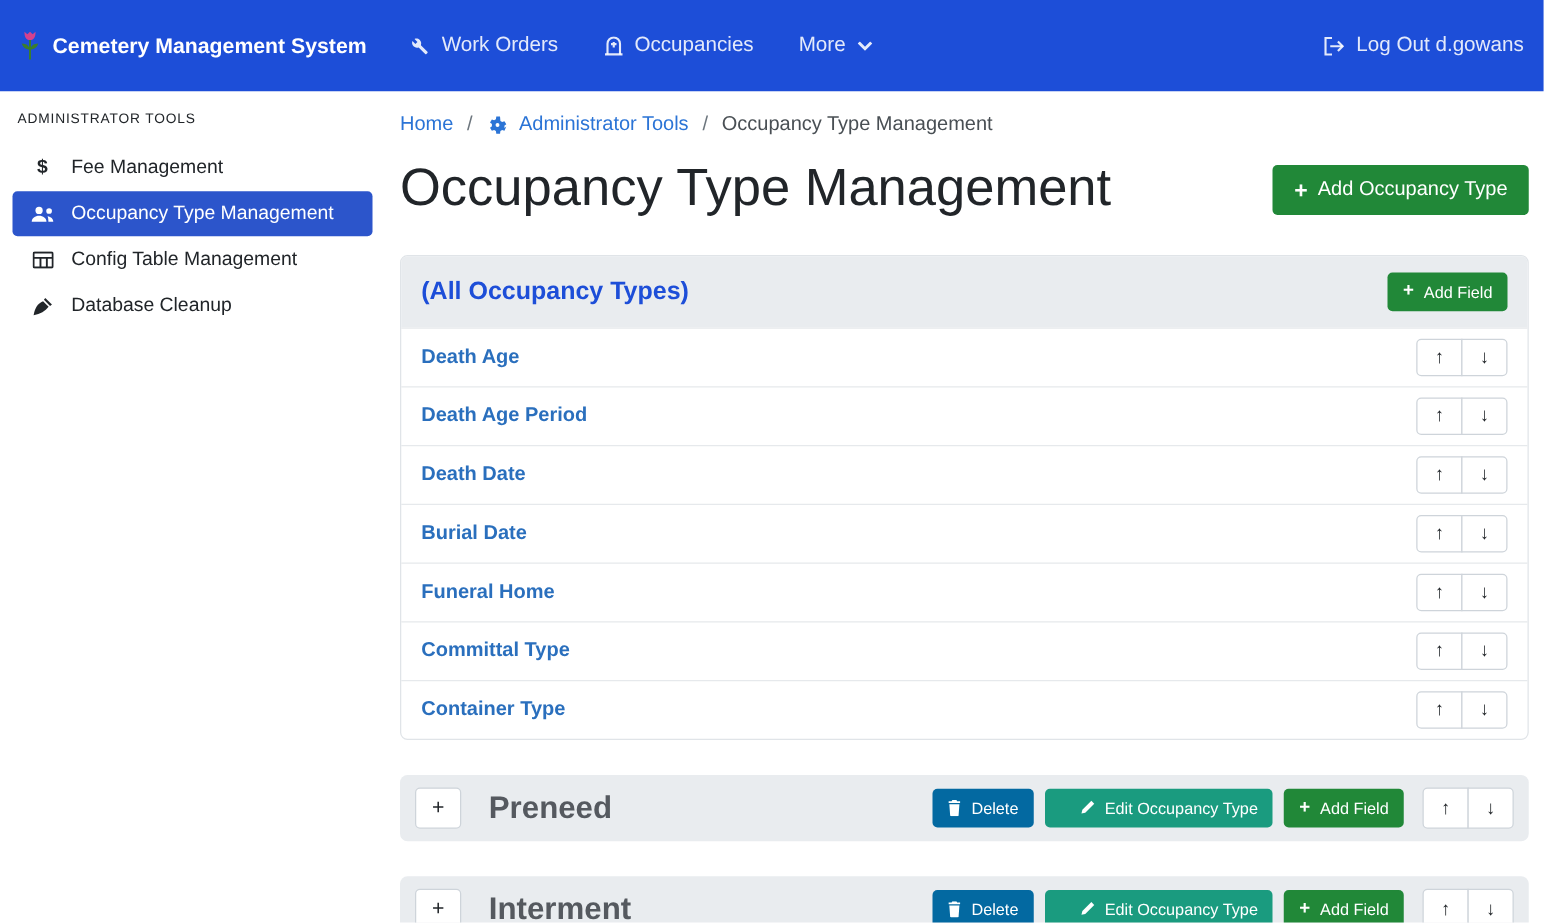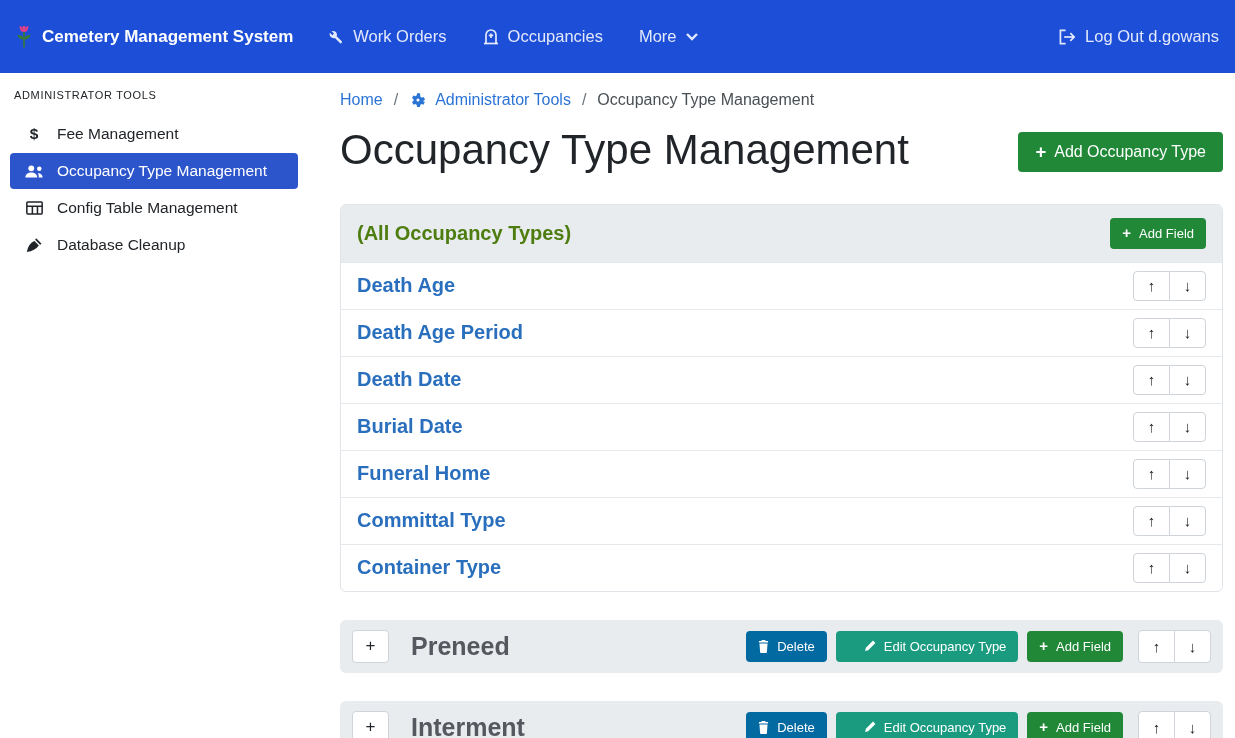--- a/index.html
+++ b/index.html
@@ -14,21 +14,21 @@
     height:73px; background:#1d4ed8; display:flex; align-items:center;
     padding:0 16px;
   }
   .brand { display:flex; align-items:center; gap:10px; color:#fff;
     font-weight:700; font-size:17px; cursor:pointer; }
   .nav-links { display:flex; align-items:center; gap:36px; margin-left:34px; }
   .nav-link { display:flex; align-items:center; gap:9px;
     color:rgba(255,255,255,.88); font-size:16.5px; text-decoration:none; cursor:pointer; }
   .logout { margin-left:auto; }
   
-  .app { display:flex; height:637px;gap:20px; }
+  .app { display:flex; height:637px; }
   .sidebar { width:308px; flex:none; padding-top:10px; }
   .sidebar-header { padding:6px 14px 14px; font-size:11px; letter-spacing:.06em;
     color:#212529; }
   .side-item { display:flex; align-items:center; gap:13px; margin:1px 10px;
     padding:9px 14px; border-radius:4px; font-size:15.5px; color:#212529; cursor:pointer; }
   .side-item .sicon { width:20px; display:flex; justify-content:center; align-items:center;
     color:#212529; font-weight:700; }
   .side-item.active { background:#2c55cb; color:#fff; }
   .side-item.active .sicon { color:#fff; }
   main { flex:1; padding:16px 12px 0 12px; }
@@ -47,24 +47,24 @@
   .btn.lg { font-size:16px; padding:11px 17px; margin-top:9px; }
   .btn.sm { font-size:13px; padding:8px 12px; }
   .btn.green { background:#218838; }
   .btn.red { background:#0369a1; }
   .btn.teal { background:#1a9b7f;padding-left:28px; }
   .plus-glyph { font-weight:700; font-size:1.15em; line-height:1; }
   
   .card { margin-top:26px; border:1px solid #e0e4e8; border-radius:6px; background:#fff; }
   .card-header { background:#e9ecef; padding:13px 16px; display:flex;
     justify-content:space-between; align-items:center; border-radius:5px 5px 0 0; }
-  .card-title { font-size:20px; font-weight:600; color:#4d7c0f; }
+  .card-title { font-size:20px; font-weight:600; color:#1d4ed8; }
   .field-row { display:flex; justify-content:space-between; align-items:center;
     padding:8px 16px; border-top:1px solid #e6e9ec; }
-  .field-link { color:#2a6fbd; font-weight:700; font-size:20px; text-decoration:none; cursor:pointer; }
+  .field-link { color:#2a6fbd; font-weight:700; font-size:16px; text-decoration:none; cursor:pointer; }
   .arrow-group { display:inline-flex; }
   .arrow-group button { width:37px; height:30px; background:#fff; border:1px solid #ced4da;
     color:#212529; font-size:15px; display:flex; align-items:center; justify-content:center;
     cursor:pointer; padding:0; font-family:inherit; }
   .arrow-group button:first-child { border-radius:4px 0 0 4px; }
   .arrow-group button:last-child { border-radius:0 4px 4px 0; margin-left:-1px; }
   
   .type-bar { margin-top:28px; background:#e9ecef; border-radius:6px; padding:10px 12px;
     display:flex; align-items:center; }
   .expand-btn { width:37px; height:33px; background:#fff; border:1px solid #ced4da;

